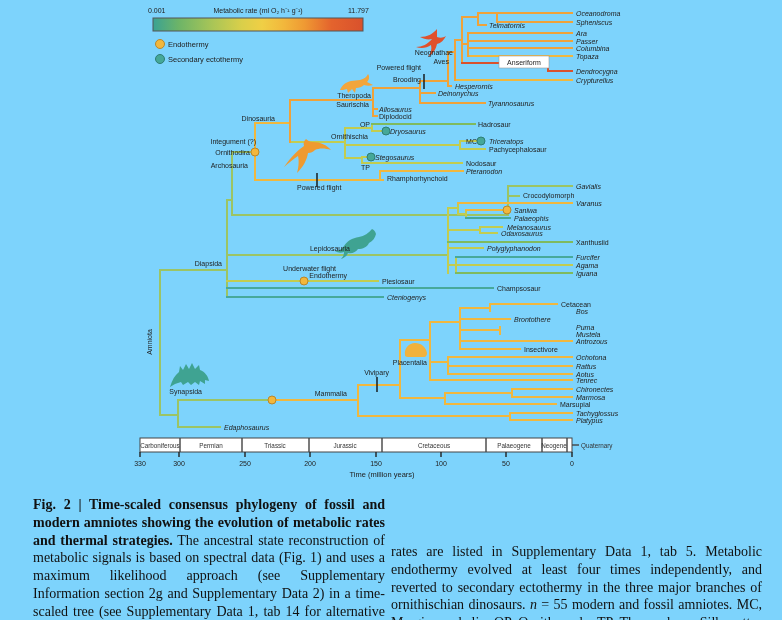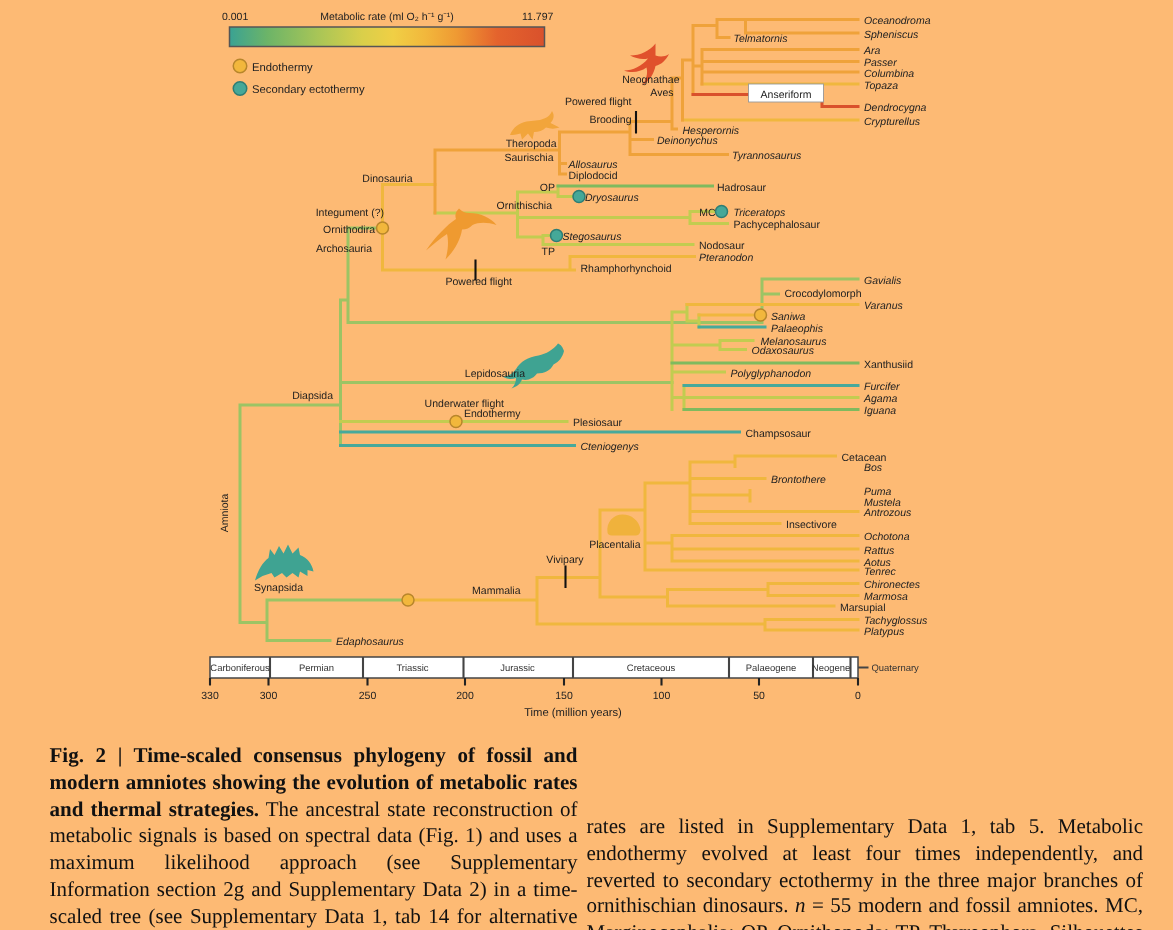--- a/index.html
+++ b/index.html
@@ -1,16 +1,16 @@
 <!DOCTYPE html>
 <html><head>
 <meta charset="utf-8">
 <style>
   html,body{margin:0;padding:0;background:#fff;}
-  #page{position:relative;width:782px;height:620px;background:#fdba74;overflow:hidden;
+  #page{position:relative;width:782px;height:620px;background:#7dd3fc;overflow:hidden;
         font-family:"Liberation Sans",sans-serif;}
   #figsvg{position:absolute;left:0;top:0;}
   text{fill:#222;}
   .tt{font-size:7px;}
   .it{font-style:italic;}
   .nl{font-size:7px;fill:#1d1d1d;}
   .per{font-size:6.3px;fill:#333;}
   .tk{font-size:7px;fill:#222;}
   .axt{font-size:7.5px;fill:#222;}
   .cbl{font-size:7px;fill:#222;}

